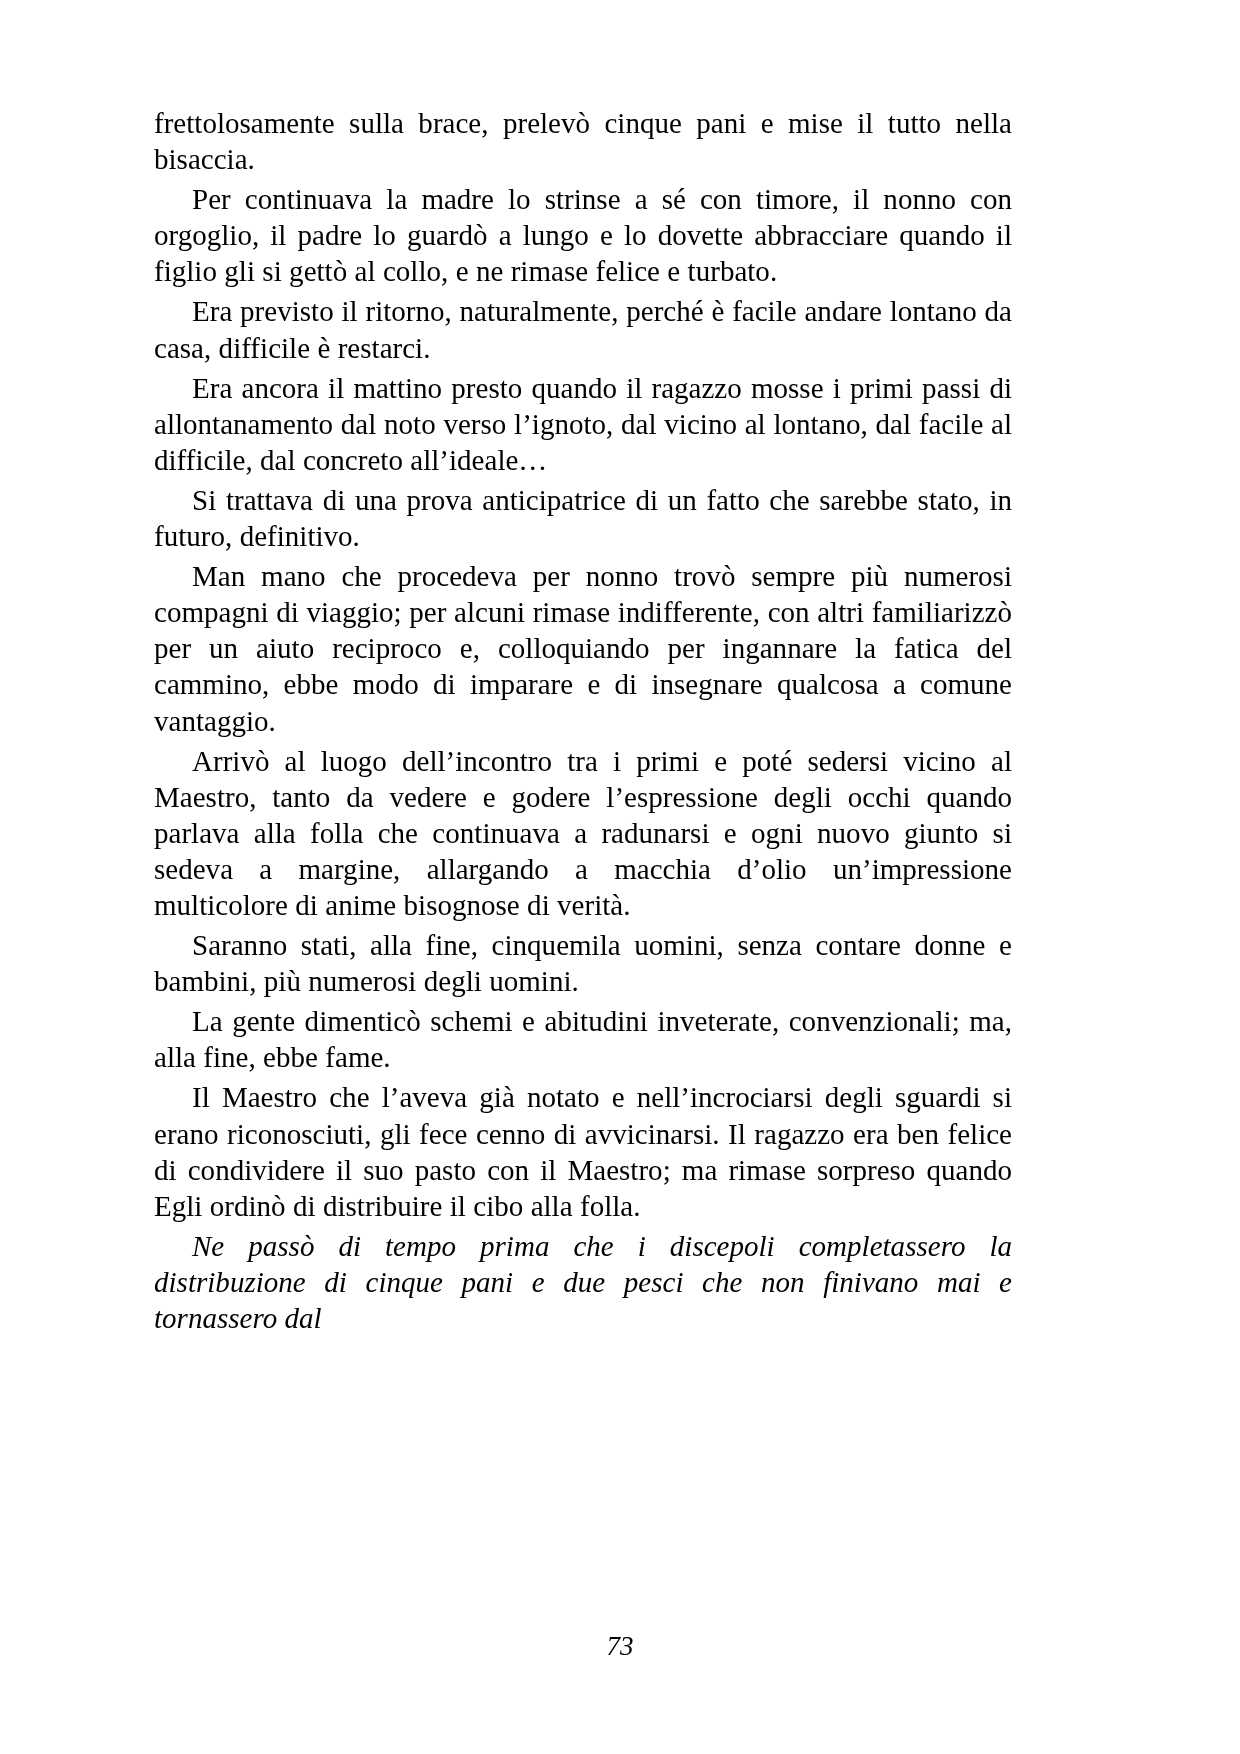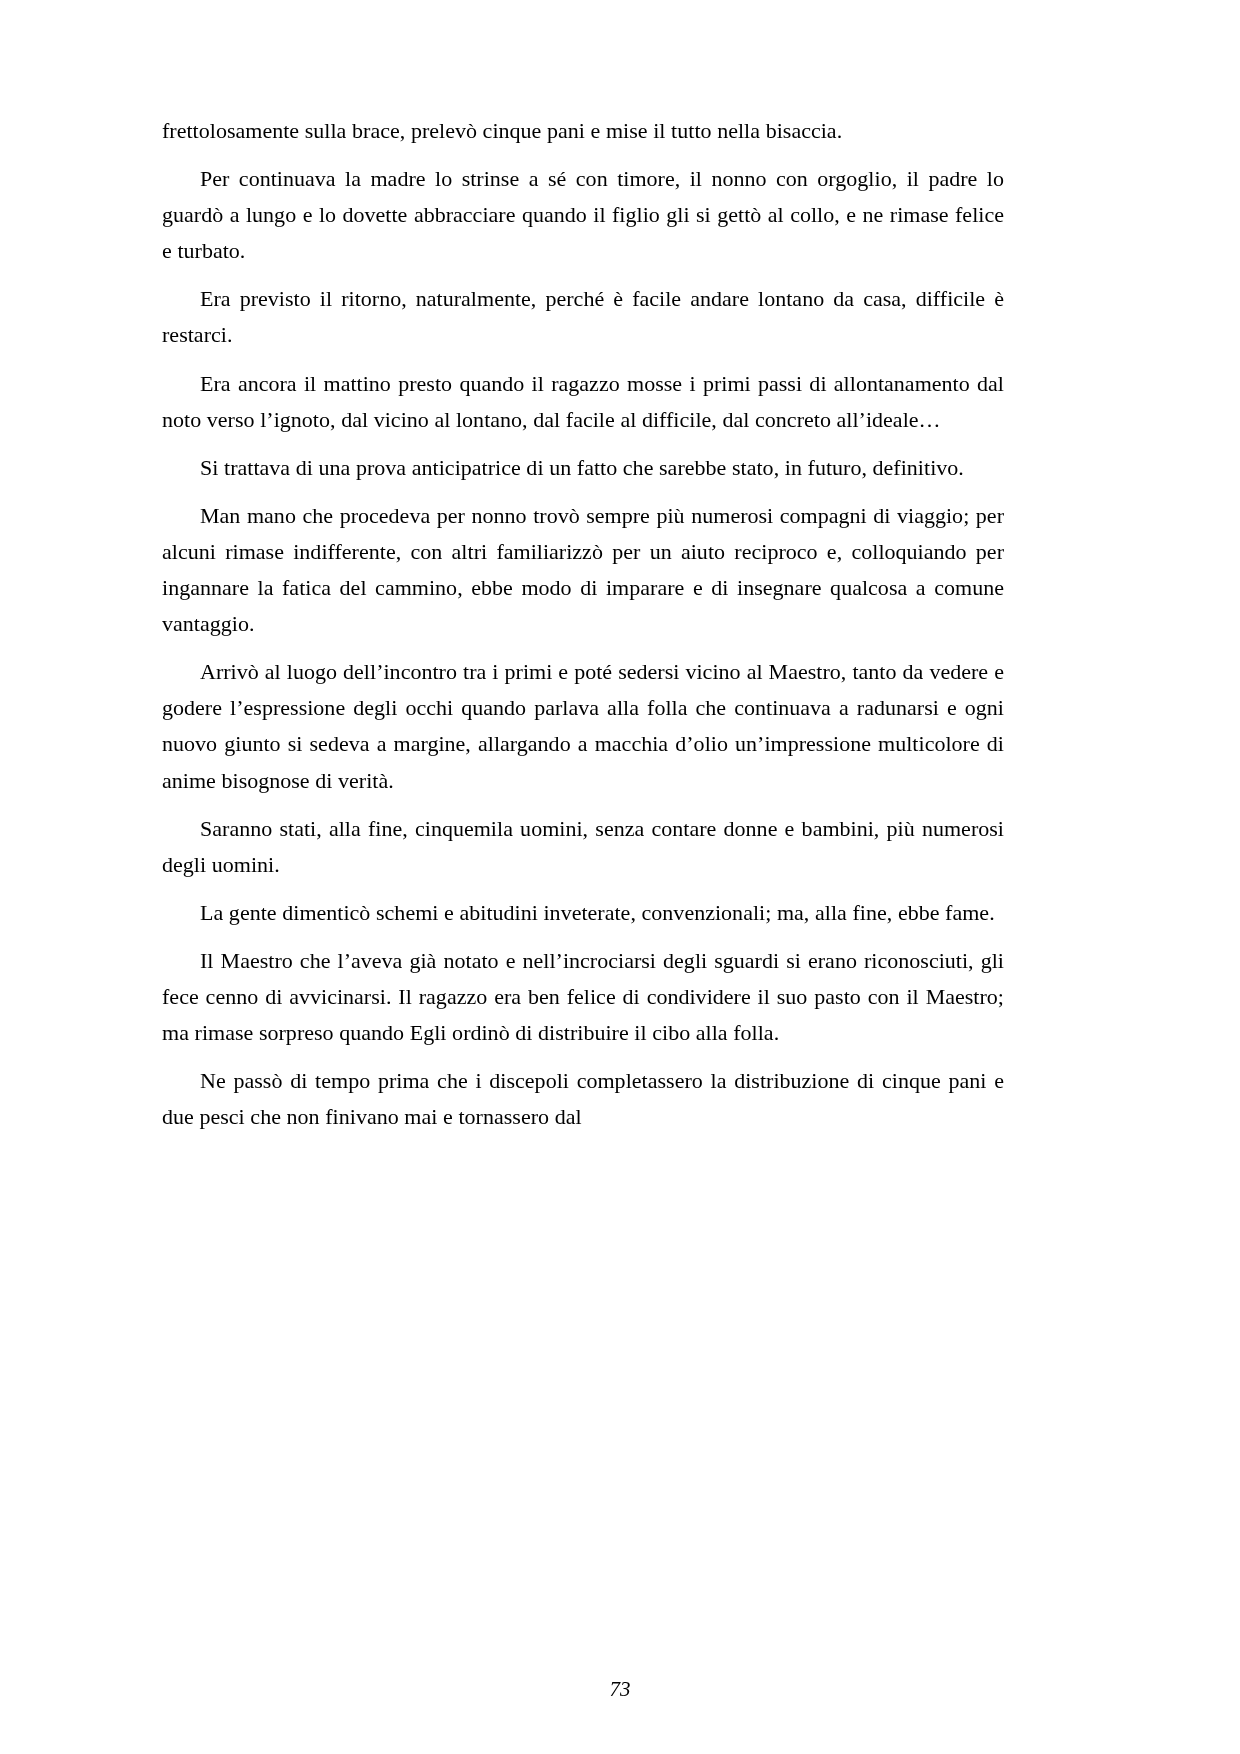--- a/index.html
+++ b/index.html
@@ -26,51 +26,51 @@
   }
 
   .text-block {
     position: absolute;
     left: 150px;
     top: 101px;
     width: 866px;
   }
 
   .para {
-    margin: 12px;
+    margin: 4px;
     text-align: justify;
     text-justify: inter-word;
-    font-size: 22px;
+    font-size: 29px;
     line-height: 36.1px;
     letter-spacing: 0.02px;
     word-spacing: 0.1px;
     hyphens: none;
     -webkit-hyphens: none;
   }
 
   .para.indent {
     text-indent: 38px;
   }
 
   
   .para:last-child {
     text-align: justify;
+    font-style: italic;
   }
 
   .page-number {
     position: absolute;
     left: 0;
     top: 1630px;
     width: 1240px;
     text-align: center;
     font-style: italic;
-    font-size: 21px;
+    font-size: 27px;
     line-height: 32px;
     color: #000000;
-    margin-top: 43px;
   }
 </style>
 </head>
 <body>
 
 <div class="page">
 
   <div class="text-block">
 
     <p class="para">frettolosamente sulla brace, prelevò cinque pani e mise il tutto nella bisaccia.</p>

